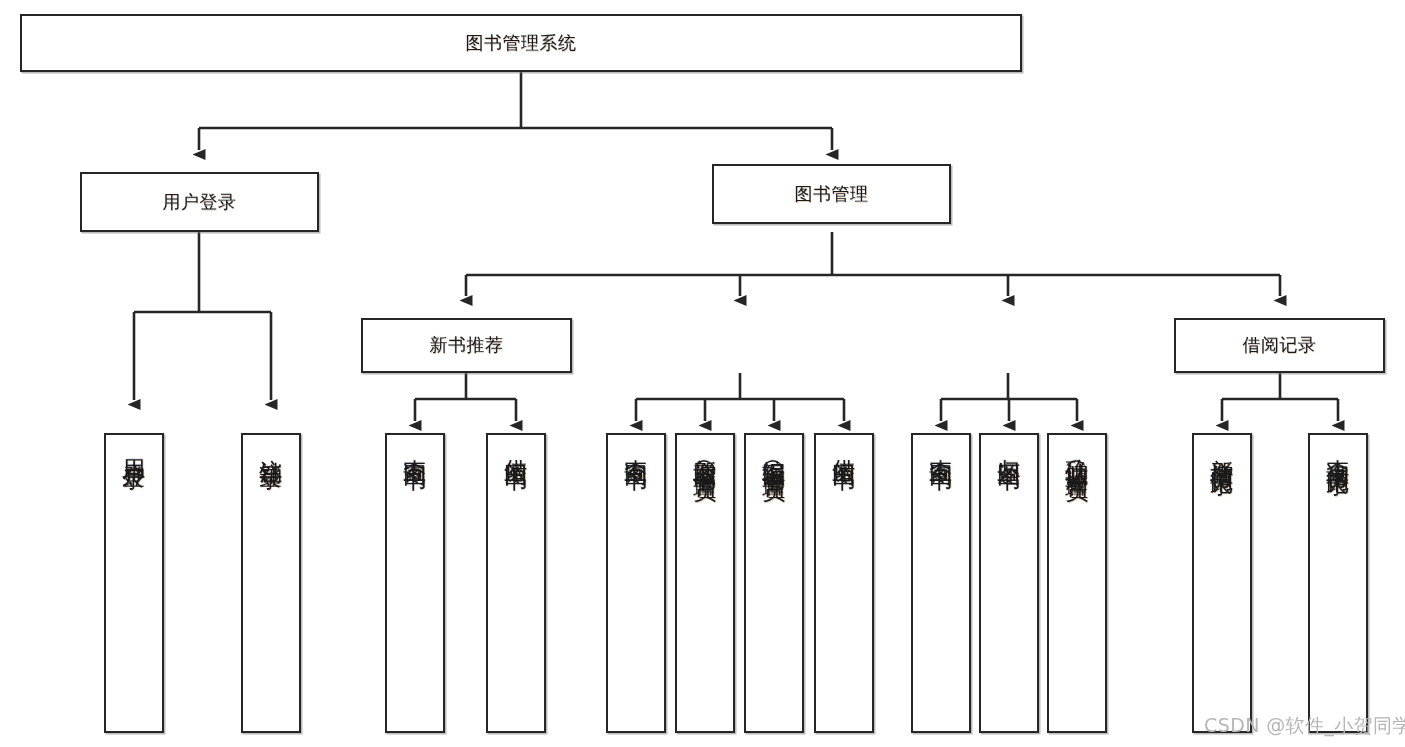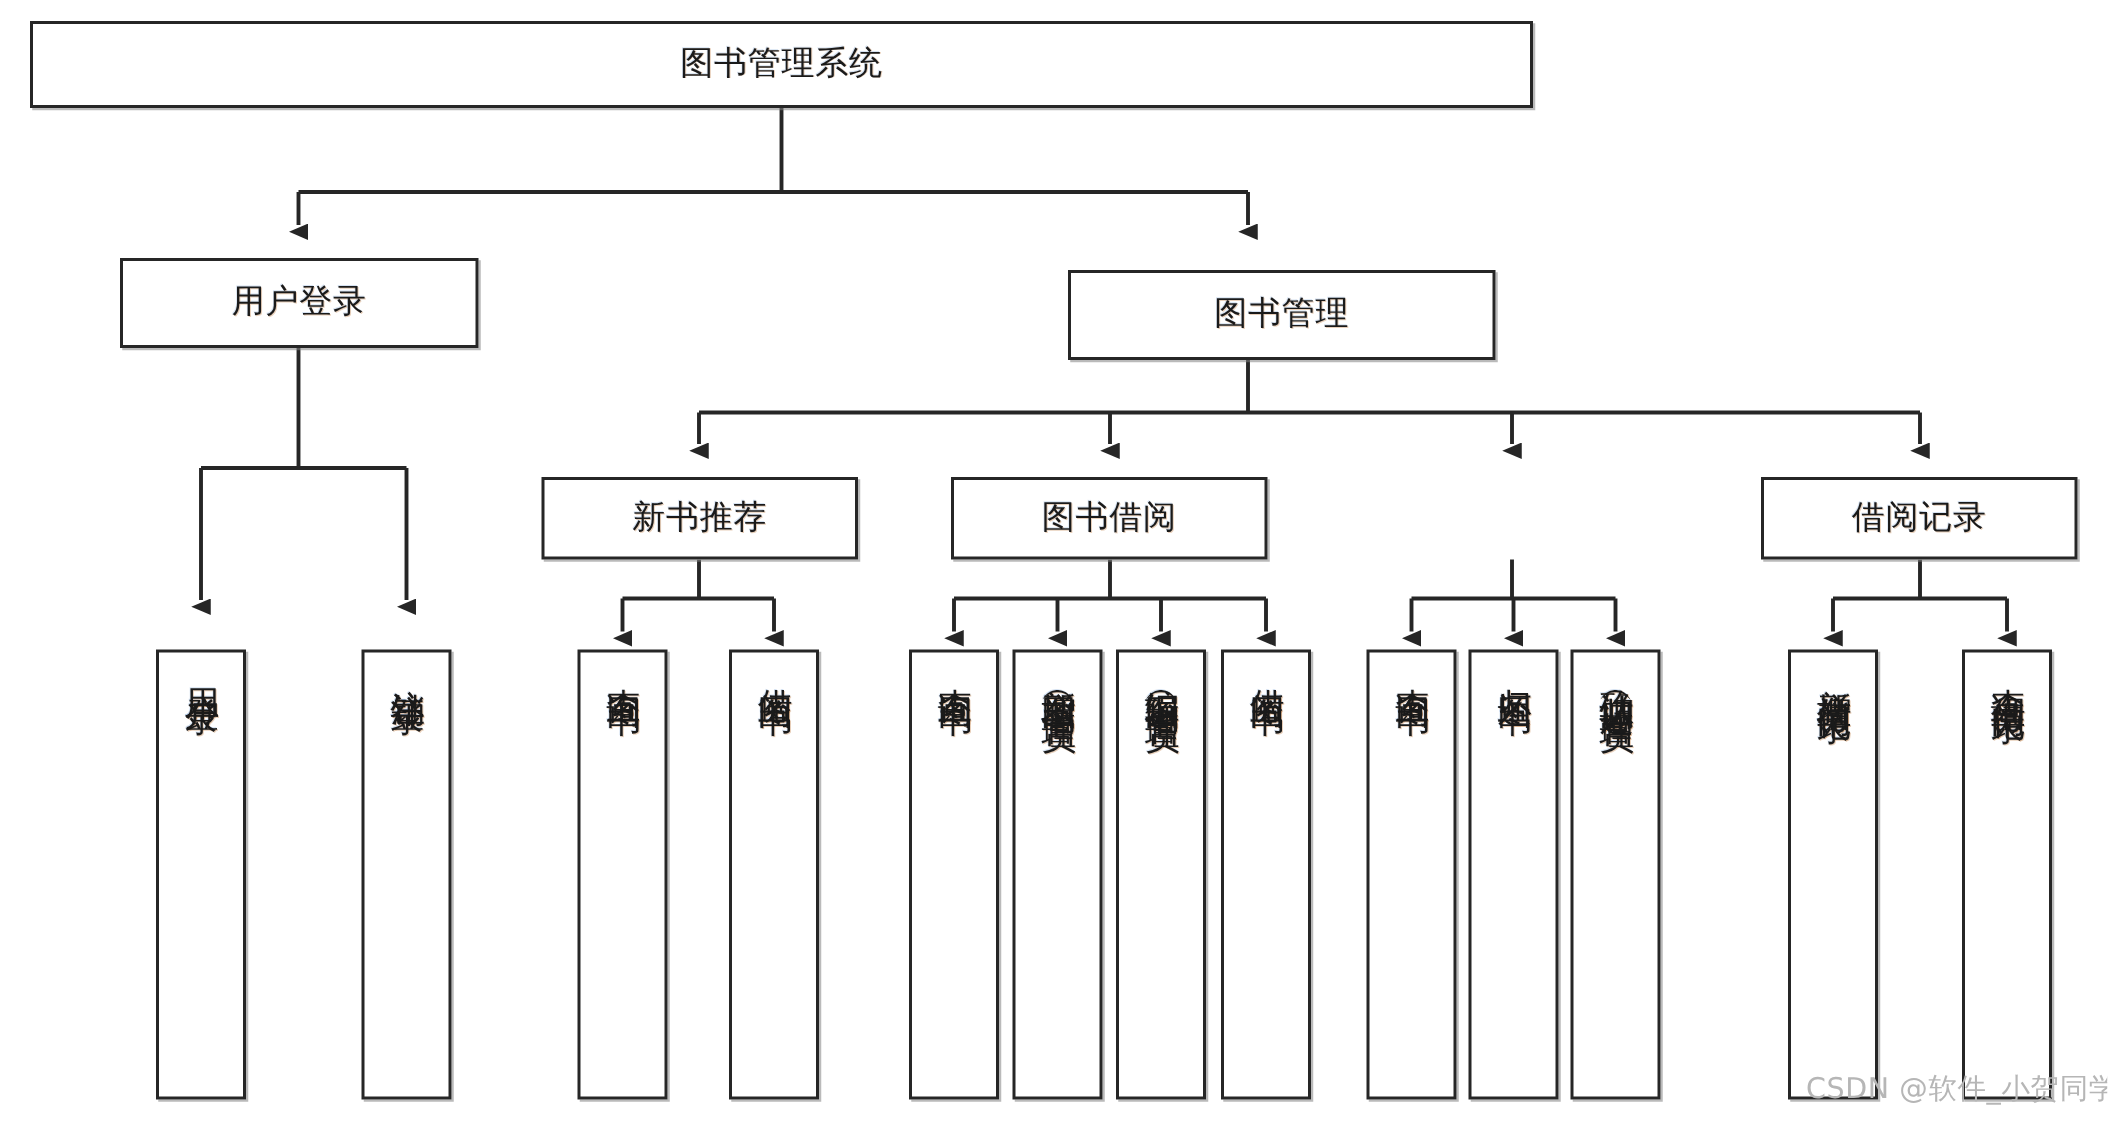--- a/index.html
+++ b/index.html
@@ -32,21 +32,21 @@
     background: #ffffff;
     border: 2px solid #262626;
     box-shadow: 1.5px 1.5px 0 0 rgba(130,130,130,0.55);
     display: flex;
     align-items: center;
     justify-content: center;
     z-index: 3;
   }
   .node .label {
     color: #1a1a1a;
-    font-size: 22px;
+    font-size: 18px;
     line-height: 1.16;
     letter-spacing: 0.5px;
     white-space: nowrap;
     text-align: center;
     text-shadow: 0.6px 0.6px 0 rgba(190,120,60,0.35), -0.5px -0.5px 0 rgba(120,160,210,0.3);
   }
   
   .node.vertical {
     align-items: flex-start;
     justify-content: center;
@@ -124,31 +124,28 @@
   </svg>
 
   <div class="node" style="left:20px; top:14px; width:1002px; height:58px;">
     <span class="label">图书管理系统</span>
   </div>
 
   <div class="node" style="left:80px; top:172px; width:239px; height:60px;">
     <span class="label">用户登录</span>
   </div>
 
-  <div class="node" style="left:712px; top:180px; width:285px; height:60px;">
+  <div class="node" style="left:712px; top:164px; width:239px; height:60px;">
     <span class="label">图书管理</span>
   </div>
 
   <div class="node" style="left:361px; top:318px; width:211px; height:55px;">
     <span class="label">新书推荐</span>
   </div>
 
-  <div class="node" style="left:634px; top:318px; width:211px; height:55px;">
-    <span class="label">图书借阅</span>
-  </div>
 
 
   <div class="node" style="left:1174px; top:318px; width:211px; height:55px;">
     <span class="label">借阅记录</span>
   </div>
 
   <div class="node vertical" style="left:104px; top:433px; width:60px; height:300px;">
     <span class="label">用户登录</span>
   </div>
   <div class="node vertical" style="left:241px; top:433px; width:60px; height:300px;">

